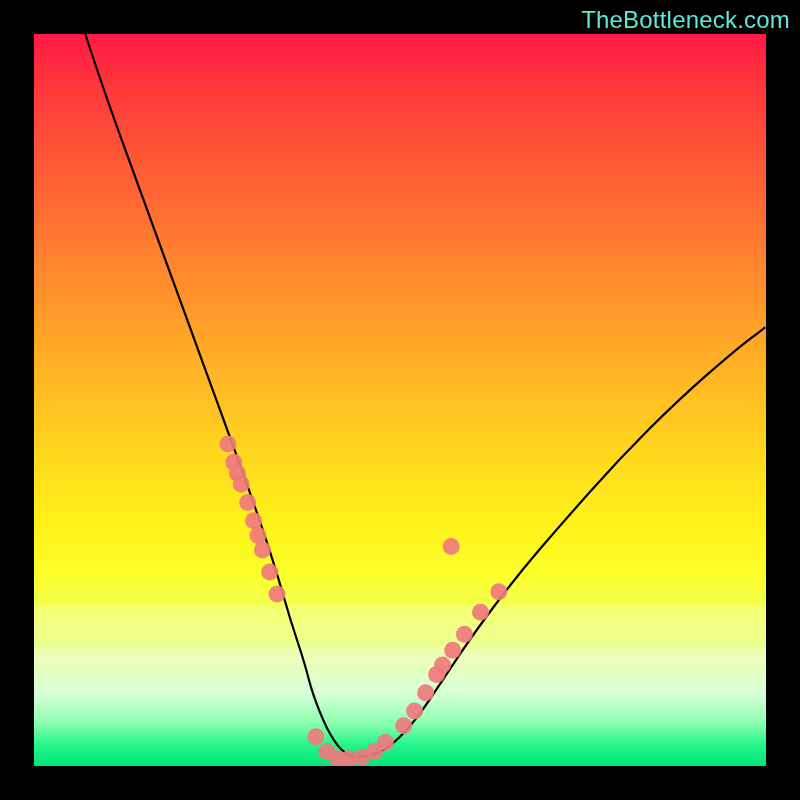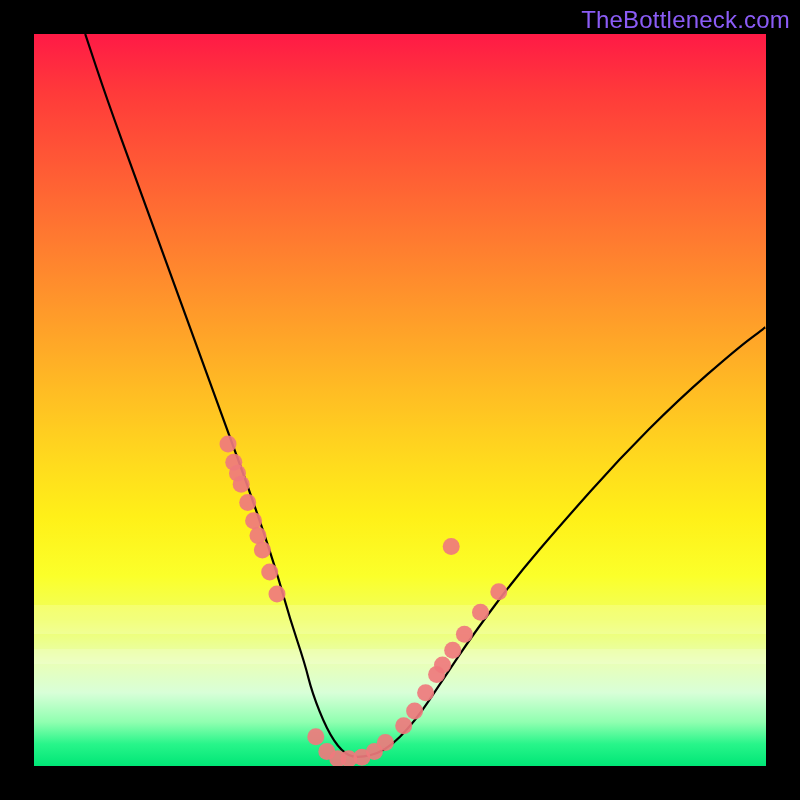--- a/index.html
+++ b/index.html
@@ -47,21 +47,21 @@
     left: 0;
     width: 100%;
     background: rgba(255,255,255,0.18);
   }
   .watermark {
     position: absolute;
     top: 6px;
     right: 10px;
     font-size: 24px;
     font-weight: 500;
-    color: #8b5cf6;
+    color: #5eead4;
     letter-spacing: 0.2px;
     user-select: none;
   }
   svg.curve {
     position: absolute;
     left: 0;
     top: 0;
     width: 732px;
     height: 732px;
   }

